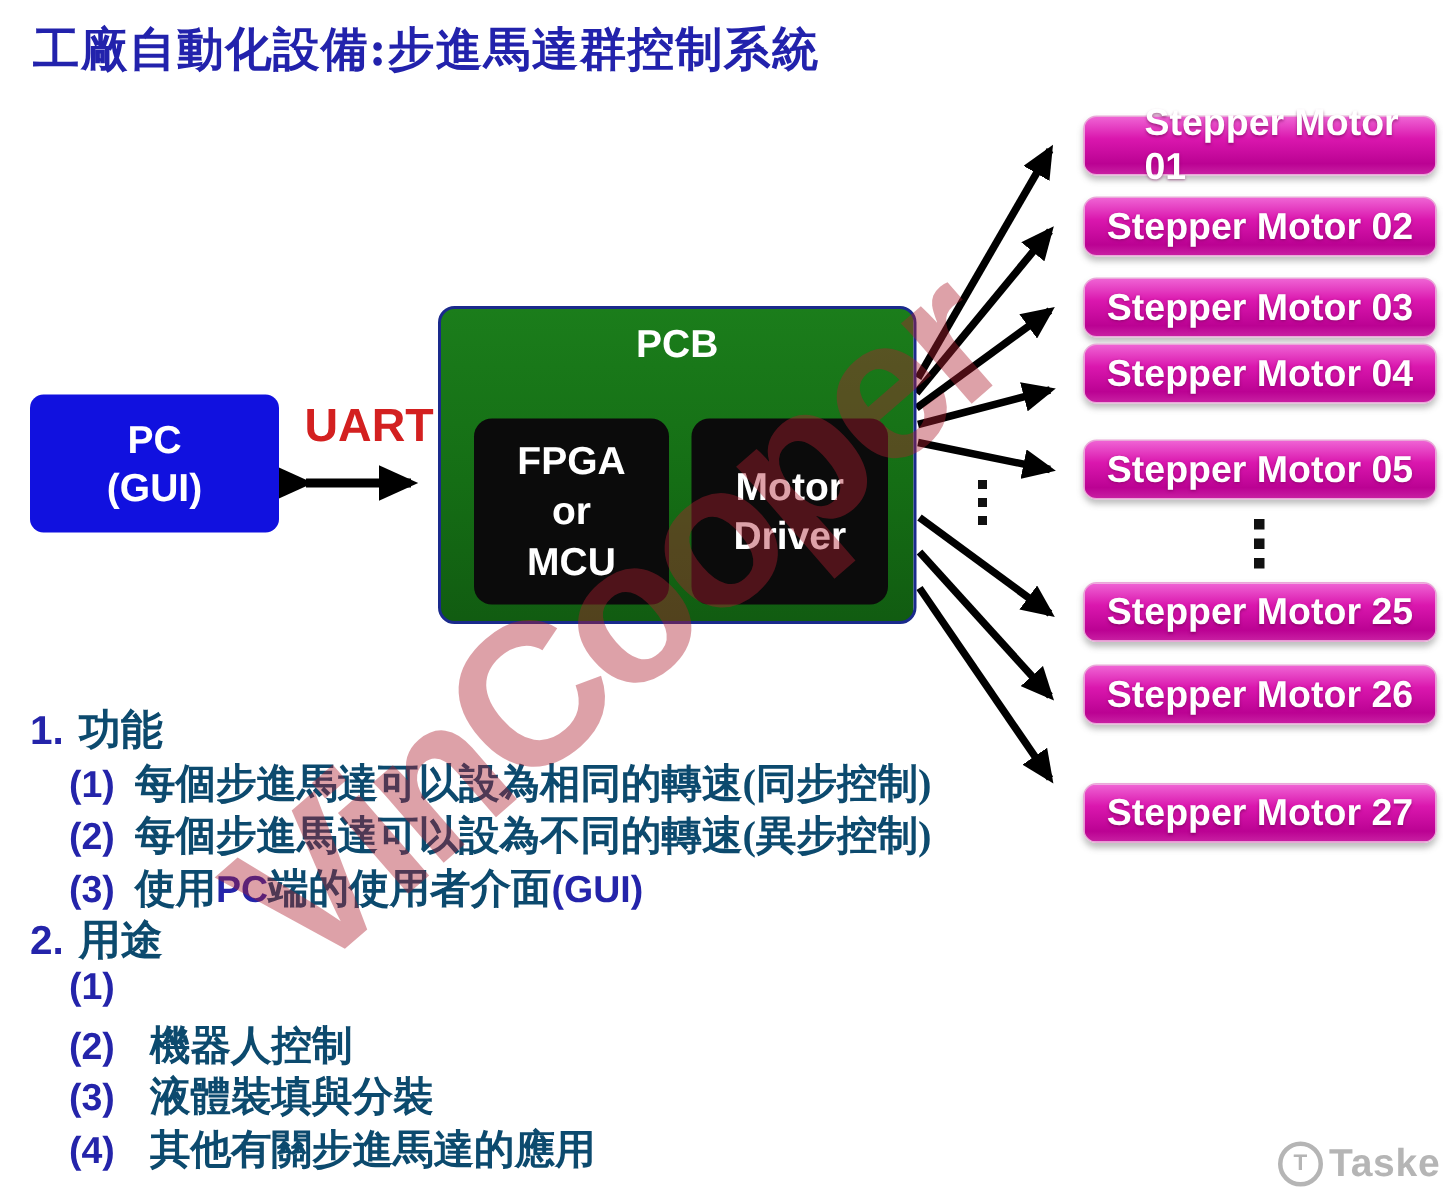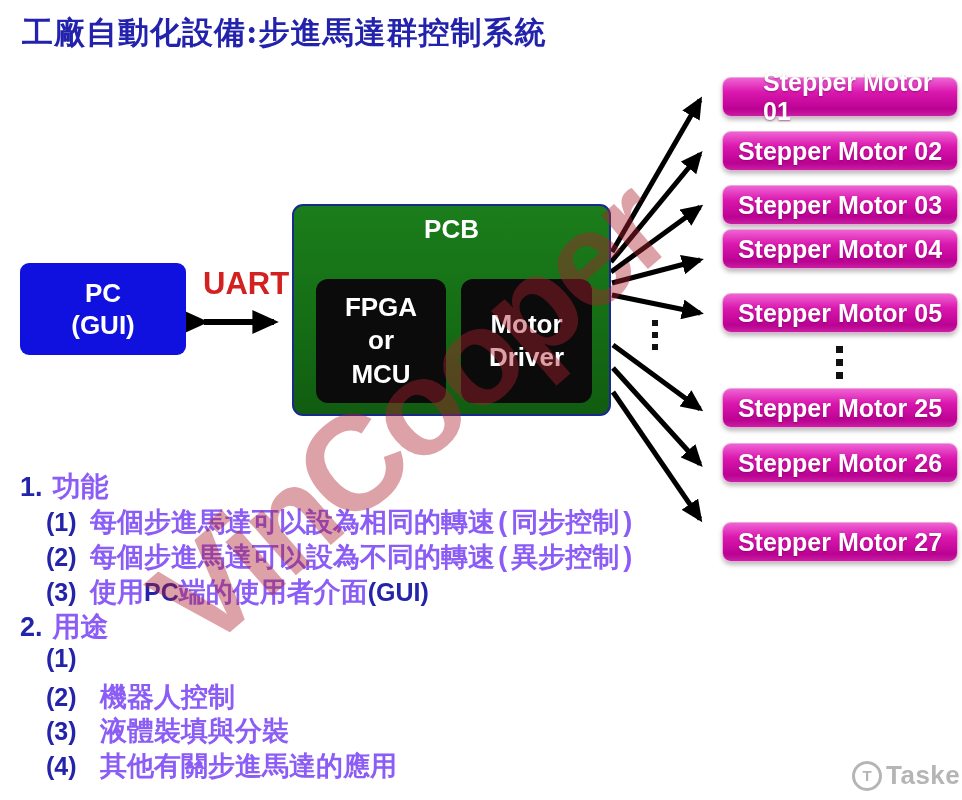--- a/index.html
+++ b/index.html
@@ -51,21 +51,21 @@
   .vdots-left{left:652px;top:320px;}
   .vdots-left span{width:6px;height:6px;}
   .vdots-right{left:836px;top:346px;}
 
   
   .sec-head{left:20px;z-index:1;white-space:nowrap;display:flex;align-items:baseline;}
   .sec-head .num{font-weight:bold;font-size:27px;color:#2424aa;margin-right:10px;}
   .sec-item{left:46px;z-index:1;white-space:nowrap;display:flex;align-items:baseline;}
   .sec-item .inum{font-weight:bold;font-size:25px;color:#2424aa;min-width:44px;}
   .sec-item .inum.wide{min-width:54px;}
-  .cjk{font-family:Liberation Mono, monospace;font-size:27px;font-weight:600;color:#8b5cf6;}
+  .cjk{font-family:Liberation Serif, serif;font-size:27px;font-weight:600;color:#0c4a6e;}
   .sec-head .cjk{font-size:28px;}
   .latin-b{font-weight:bold;font-size:25px;color:#2424aa;font-family:"Liberation Sans", sans-serif;}
 
   
   .tasker{left:852px;top:760px;display:flex;align-items:center;gap:4px;z-index:4;color:#b5b5b5;}
   .tasker-circle{width:24px;height:24px;border:3px solid #b5b5b5;border-radius:50%;
     display:flex;align-items:center;justify-content:center;font-weight:bold;font-size:15px;}
   .tasker-text{font-weight:bold;font-size:26px;letter-spacing:0.5px;}
 </style>
 </head>

